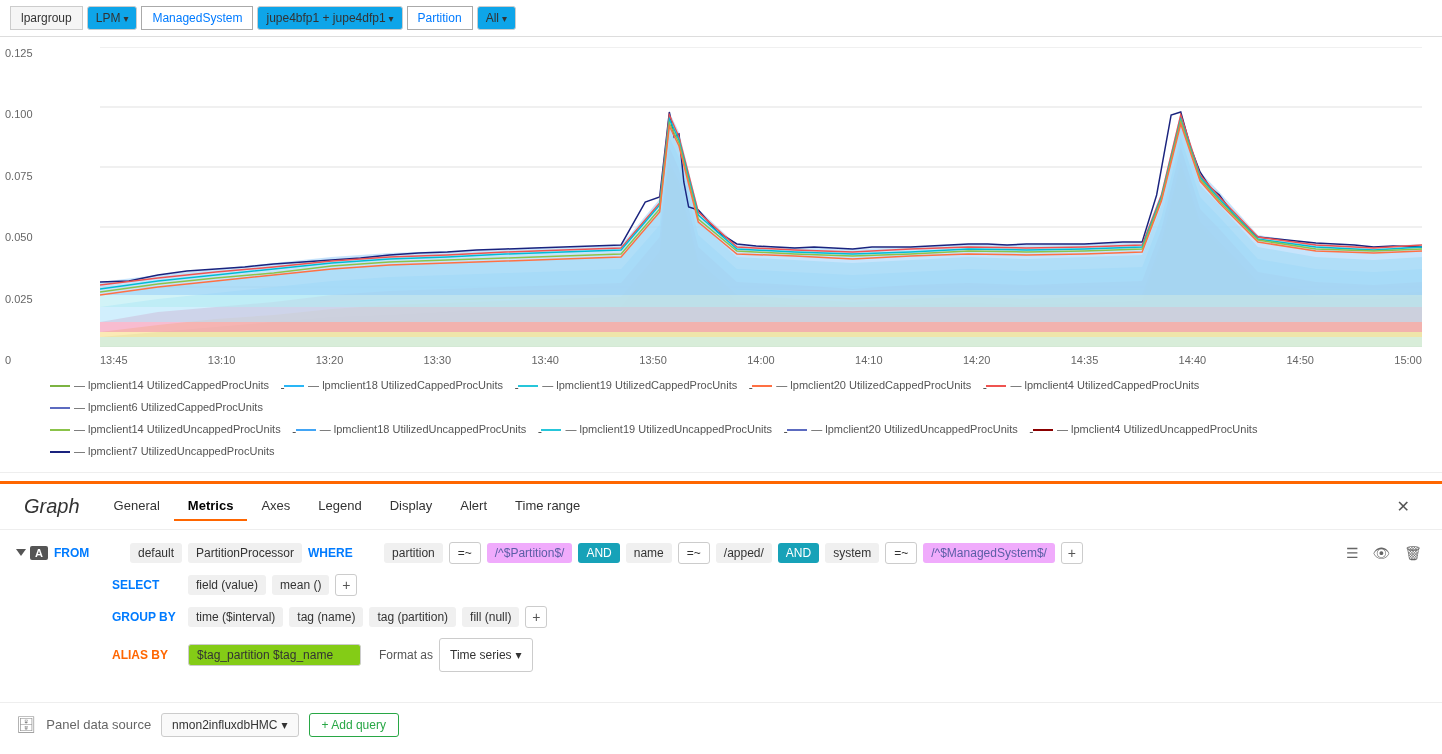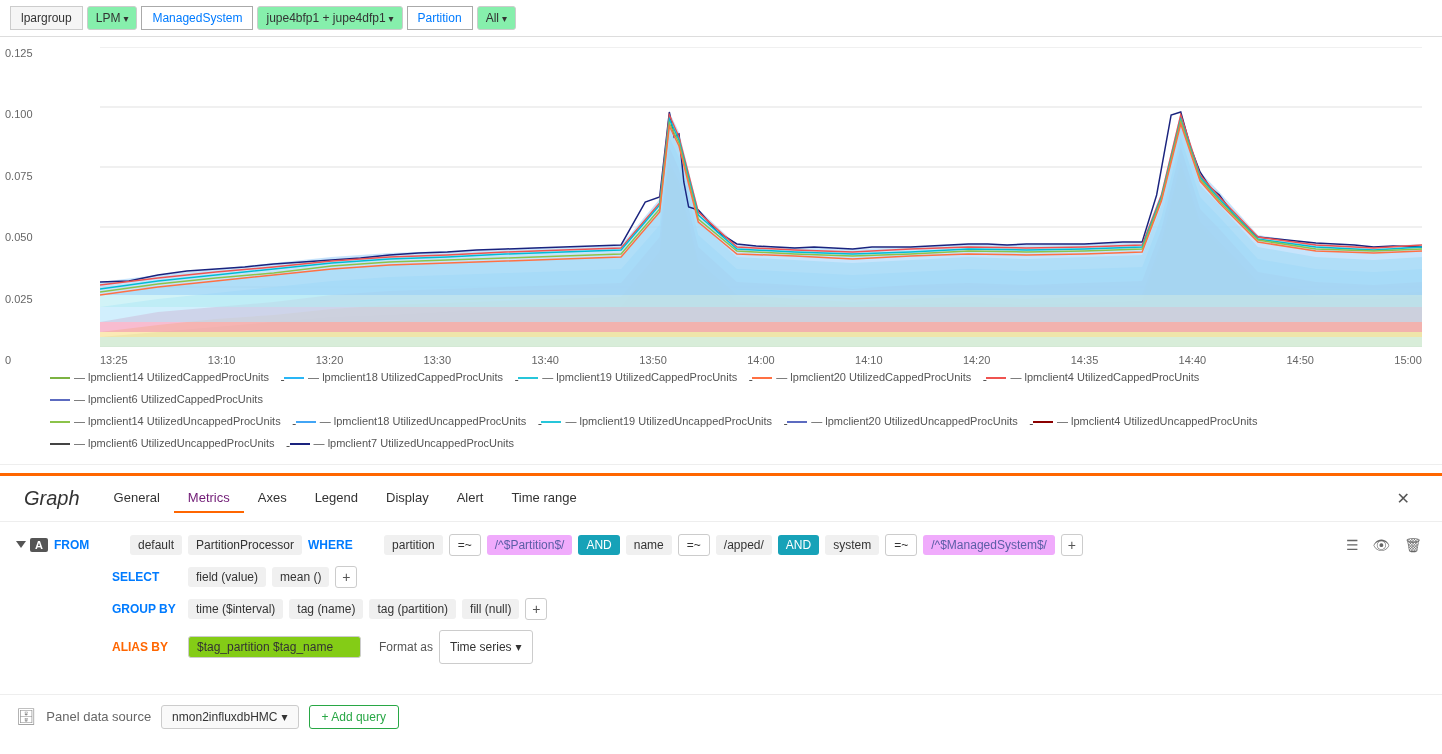--- a/index.html
+++ b/index.html
@@ -25,21 +25,21 @@
     }
     .nav-btn.active {
       background: #fff;
       border-color: #aaa;
       color: #007bff;
     }
     .nav-btn-dropdown {
       padding: 4px 8px;
       border: 1px solid #ccc;
       border-radius: 3px;
-      background: #86efac;
+      background: #0ea5e9;
       color: #333;
       cursor: pointer;
       font-size: 12px;
       display: flex;
       align-items: center;
       gap: 3px;
     }
     .nav-btn-dropdown .caret { font-size: 10px; }
 
     
@@ -70,20 +70,21 @@
       display: flex;
       justify-content: space-between;
       font-size: 11px;
       color: #666;
       margin-top: 4px;
       padding: 0;
     }
     .chart-legend {
       font-size: 11px;
       color: #555;
+      margin-top: 8px;
       line-height: 1.8;
       text-decoration: underline;
     }
     .legend-item {
       display: inline-flex;
       align-items: center;
       margin-right: 12px;
       gap: 4px;
     }
     .legend-color {
@@ -116,22 +117,22 @@
       padding: 6px 14px;
       border: none;
       border-bottom: 2px solid transparent;
       background: none;
       cursor: pointer;
       font-size: 13px;
       color: #333;
     }
     .tab-btn.active {
       border-bottom: 2px solid #f60;
-      color: #701a75;
-      font-weight: normal;
+      color: #000000;
+      font-weight: bold;
     }
     .close-btn {
       margin-left: auto;
       background: none;
       border: none;
       font-size: 16px;
       cursor: pointer;
       color: #555;
       padding: 0 8px;
     }
@@ -359,21 +360,21 @@
         0,245 60,237 120,231 180,226 240,219 300,215 360,213 420,211 480,209 540,207 580,162 590,76 600,96 620,172 660,204 720,207 780,209 840,207 900,204 960,205 1020,204 1080,202 1100,152 1120,74 1140,132 1160,154 1200,193 1260,202 1320,204 1370,202
       "></polyline>
 
       <polyline fill="none" stroke="#ff7043" stroke-width="1.5" points="
         0,248 60,240 120,234 180,228 240,222 300,218 360,216 420,214 480,212 540,210 580,165 590,79 600,99 620,175 660,207 720,209 780,212 840,209 900,207 960,208 1020,207 1080,205 1100,154 1120,77 1140,134 1160,156 1200,195 1260,204 1320,206 1370,204
       "></polyline>
     </svg>
 
     
     <div class="chart-x-labels">
-      <span>13:25</span>
+      <span>13:45</span>
       <span>13:10</span>
       <span>13:20</span>
       <span>13:30</span>
       <span>13:40</span>
       <span>13:50</span>
       <span>14:00</span>
       <span>14:10</span>
       <span>14:20</span>
       <span>14:35</span>
       <span>14:40</span>
@@ -422,24 +423,20 @@
           <span class="legend-color" style="background:#26c6da"></span>
           <span>— lpmclient19 UtilizedUncappedProcUnits</span>
         </span>
       <span class="legend-item">
           <span class="legend-color" style="background:#5c6bc0"></span>
           <span>— lpmclient20 UtilizedUncappedProcUnits</span>
         </span>
       <span class="legend-item">
           <span class="legend-color" style="background:#8b0000"></span>
           <span>— lpmclient4 UtilizedUncappedProcUnits</span>
-        </span>
-      <span class="legend-item">
-          <span class="legend-color" style="background:#444"></span>
-          <span>— lpmclient6 UtilizedUncappedProcUnits</span>
         </span>
       <span class="legend-item">
           <span class="legend-color" style="background:#1a237e"></span>
           <span>— lpmclient7 UtilizedUncappedProcUnits</span>
         </span>
     </div>
   </div>
 </div>
 
 <div class="graph-panel">

